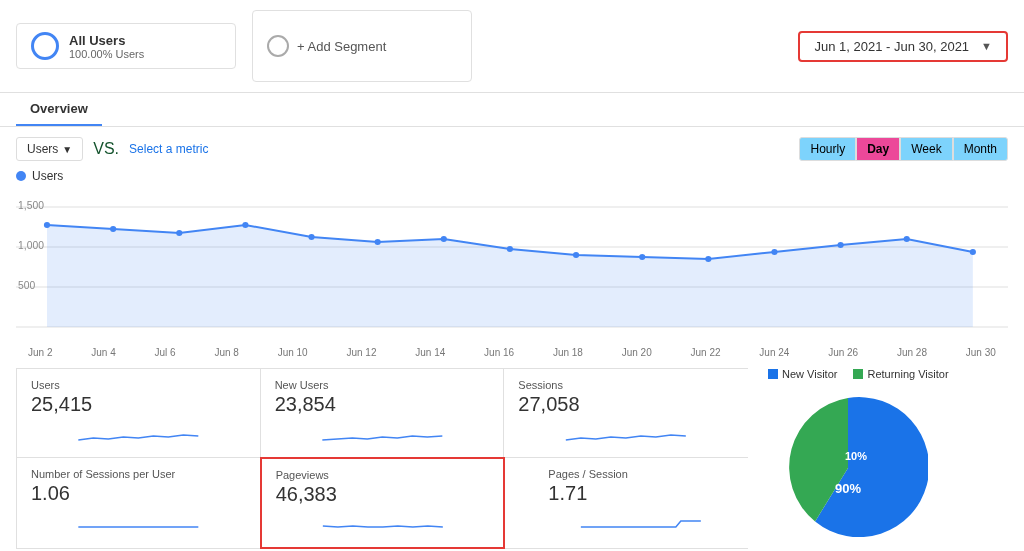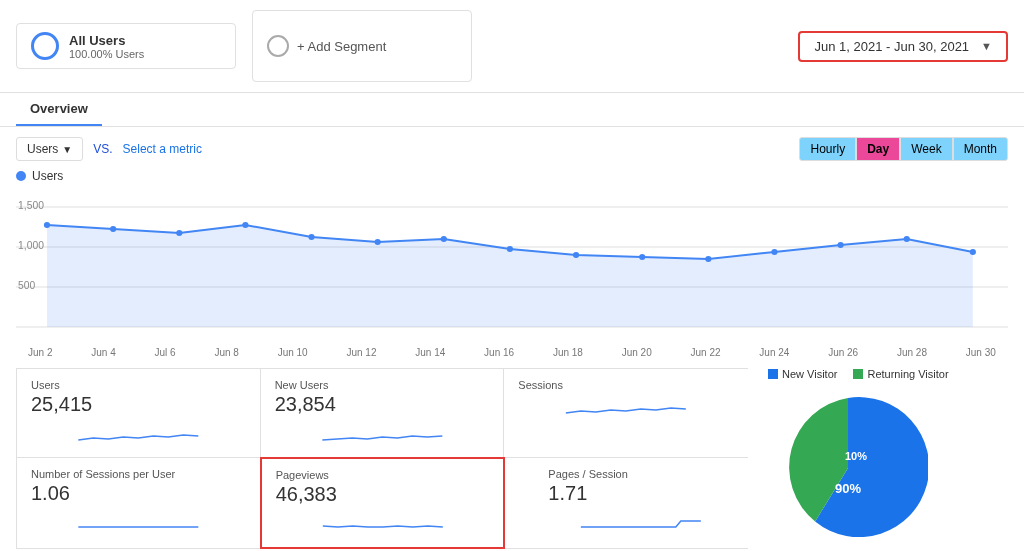--- a/index.html
+++ b/index.html
@@ -15,21 +15,21 @@
     .date-range-box { margin-left: auto; border: 2px solid #e53935; border-radius: 4px; padding: 6px 14px; display: flex; align-items: center; gap: 12px; cursor: pointer; font-size: 13px; font-weight: 500; }
     .date-range-box .chevron { color: #555; font-size: 11px; }
 
     .tabs-bar { padding: 0 16px; border-bottom: 1px solid #e0e0e0; }
     .tab { display: inline-block; padding: 8px 14px; font-size: 13px; font-weight: 600; border-bottom: 2px solid #4285f4; cursor: pointer; }
 
     .chart-section { padding: 10px 16px 0; }
     .chart-controls { display: flex; align-items: center; gap: 10px; margin-bottom: 8px; }
     .metric-btn { border: 1px solid #ddd; border-radius: 3px; padding: 4px 10px; background: #fff; cursor: pointer; font-size: 12px; display: flex; align-items: center; gap: 4px; }
     .metric-btn .arrow { font-size: 10px; }
-    .vs-label { color: #1d4ed8; font-size: 12px; }
+    .vs-label { color: #14532d; font-size: 16px; }
     .select-metric { color: #1a73e8; font-size: 12px; cursor: pointer; }
     .time-btns { margin-left: auto; display: flex; }
     .time-btn { padding: 4px 10px; border: 1px solid #ddd; background: #7dd3fc; cursor: pointer; font-size: 12px; }
     .time-btn.active { background: #ec4899; font-weight: 600; }
     .time-btn:first-child { border-radius: 3px 0 0 3px; }
     .time-btn:last-child { border-radius: 0 3px 3px 0; }
 
     .legend { display: flex; align-items: center; gap: 6px; margin-bottom: 4px; font-size: 12px; }
     .legend-dot { width: 10px; height: 10px; border-radius: 50%; background: #4285f4; }
 
@@ -167,20 +167,21 @@
     </div>
     <div class="stat-card">
       <div class="stat-label">New Users</div>
       <div class="stat-value">23,854</div>
       <svg class="mini-chart" viewBox="0 0 120 28">
         <polyline points="0,20 15,19 30,18 45,19 60,17 75,18 90,16 105,17 120,16" fill="none" stroke="#4285f4" stroke-width="1.5"></polyline>
       </svg>
     </div>
     <div class="stat-card" style="border-right:none;">
       <div class="stat-label">Sessions</div>
+      <div class="stat-value">27,058</div>
       <svg class="mini-chart" viewBox="0 0 120 28">
         <polyline points="0,20 15,18 30,19 45,17 60,18 75,16 90,17 105,15 120,16" fill="none" stroke="#4285f4" stroke-width="1.5"></polyline>
       </svg>
     </div>
 
     <div class="stat-card" style="border-bottom:none;">
       <div class="stat-label">Number of Sessions per User</div>
       <div class="stat-value">1.06</div>
       <svg class="mini-chart" viewBox="0 0 120 28">
         <polyline points="0,18 15,18 30,18 45,18 60,18 75,18 90,18 105,18 120,18" fill="none" stroke="#4285f4" stroke-width="1.5"></polyline>

